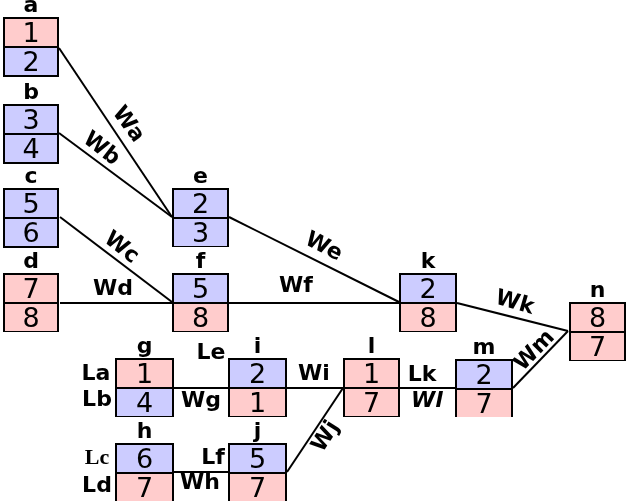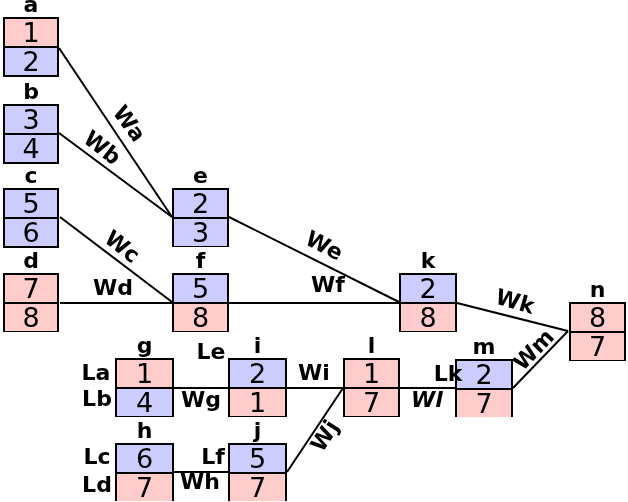--- a/index.html
+++ b/index.html
@@ -143,28 +143,28 @@
     <div class="node-title" style="left: 228px; width: 59px; top: 421px;">j</div>
     <div class="node" style="left: 228px; top: 443px; width: 59px; height: 58px; border-color: rgb(0, 0, 0);">
       <div class="cell" style="background: rgb(204, 204, 255);">5</div>
       <div class="cell" style="background: rgb(255, 204, 204);">7</div>
     </div>
     <div class="float-label" style="left: 129px; top: 124px; transform: translate(-50%, -50%) rotate(54deg);">Wa</div>
     <div class="float-label" style="left: 102px; top: 148px; transform: translate(-50%, -50%) rotate(38deg);">Wb</div>
     <div class="float-label" style="left: 122px; top: 247px; transform: translate(-50%, -50%) rotate(38deg);">Wc</div>
     <div class="float-label" style="left: 113px; top: 288px; transform: translate(-50%, -50%) rotate(0deg);">Wd</div>
     <div class="float-label" style="left: 324px; top: 246px; transform: translate(-50%, -50%) rotate(27deg);">We</div>
-    <div class="float-label" style="left: 328px; top: 285px; transform: translate(-50%, -50%) rotate(0deg);">Wf</div>
+    <div class="float-label" style="left: 296px; top: 285px; transform: translate(-50%, -50%) rotate(0deg);">Wf</div>
     <div class="float-label" style="left: 515px; top: 302px; transform: translate(-50%, -50%) rotate(16deg);">Wk</div>
     <div class="float-label" style="left: 534px; top: 350px; transform: translate(-50%, -50%) rotate(-46deg);">Wm</div>
     <div class="float-label" style="left: 96px; top: 373px; transform: translate(-50%, -50%) rotate(0deg);">La</div>
     <div class="float-label" style="left: 97px; top: 399px; transform: translate(-50%, -50%) rotate(0deg);">Lb</div>
     <div class="float-label" style="left: 211px; top: 352px; transform: translate(-50%, -50%) rotate(0deg);">Le</div>
     <div class="float-label" style="left: 201px; top: 400px; transform: translate(-50%, -50%) rotate(0deg);">Wg</div>
     <div class="float-label" style="left: 314px; top: 373px; transform: translate(-50%, -50%) rotate(0deg);">Wi</div>
-    <div class="float-label" style="left: 448px; top: 374px; transform: translate(-50%, -50%) rotate(0deg);">Lk</div>
+    <div class="float-label" style="left: 422px; top: 374px; transform: translate(-50%, -50%) rotate(0deg);">Lk</div>
     <div class="float-label" style="left: 427px; top: 400px; transform: translate(-50%, -50%) rotate(0deg); font-style: italic;">Wl</div>
-    <div class="float-label" style="left: 97px; top: 457px; transform: translate(-50%, -50%) rotate(0deg);">Lc</div>
+    <div class="float-label" style="left: 97px; top: 457px; transform: translate(-50%, -50%) rotate(0deg); font-family: Liberation Serif, serif;">Lc</div>
     <div class="float-label" style="left: 97px; top: 485px; transform: translate(-50%, -50%) rotate(0deg);">Ld</div>
     <div class="float-label" style="left: 213px; top: 457px; transform: translate(-50%, -50%) rotate(0deg);">Lf</div>
     <div class="float-label" style="left: 200px; top: 482px; transform: translate(-50%, -50%) rotate(0deg);">Wh</div>
     <div class="float-label" style="left: 325px; top: 436px; transform: translate(-50%, -50%) rotate(-57deg);">Wj</div>
   </div>
 
 </body></html>

